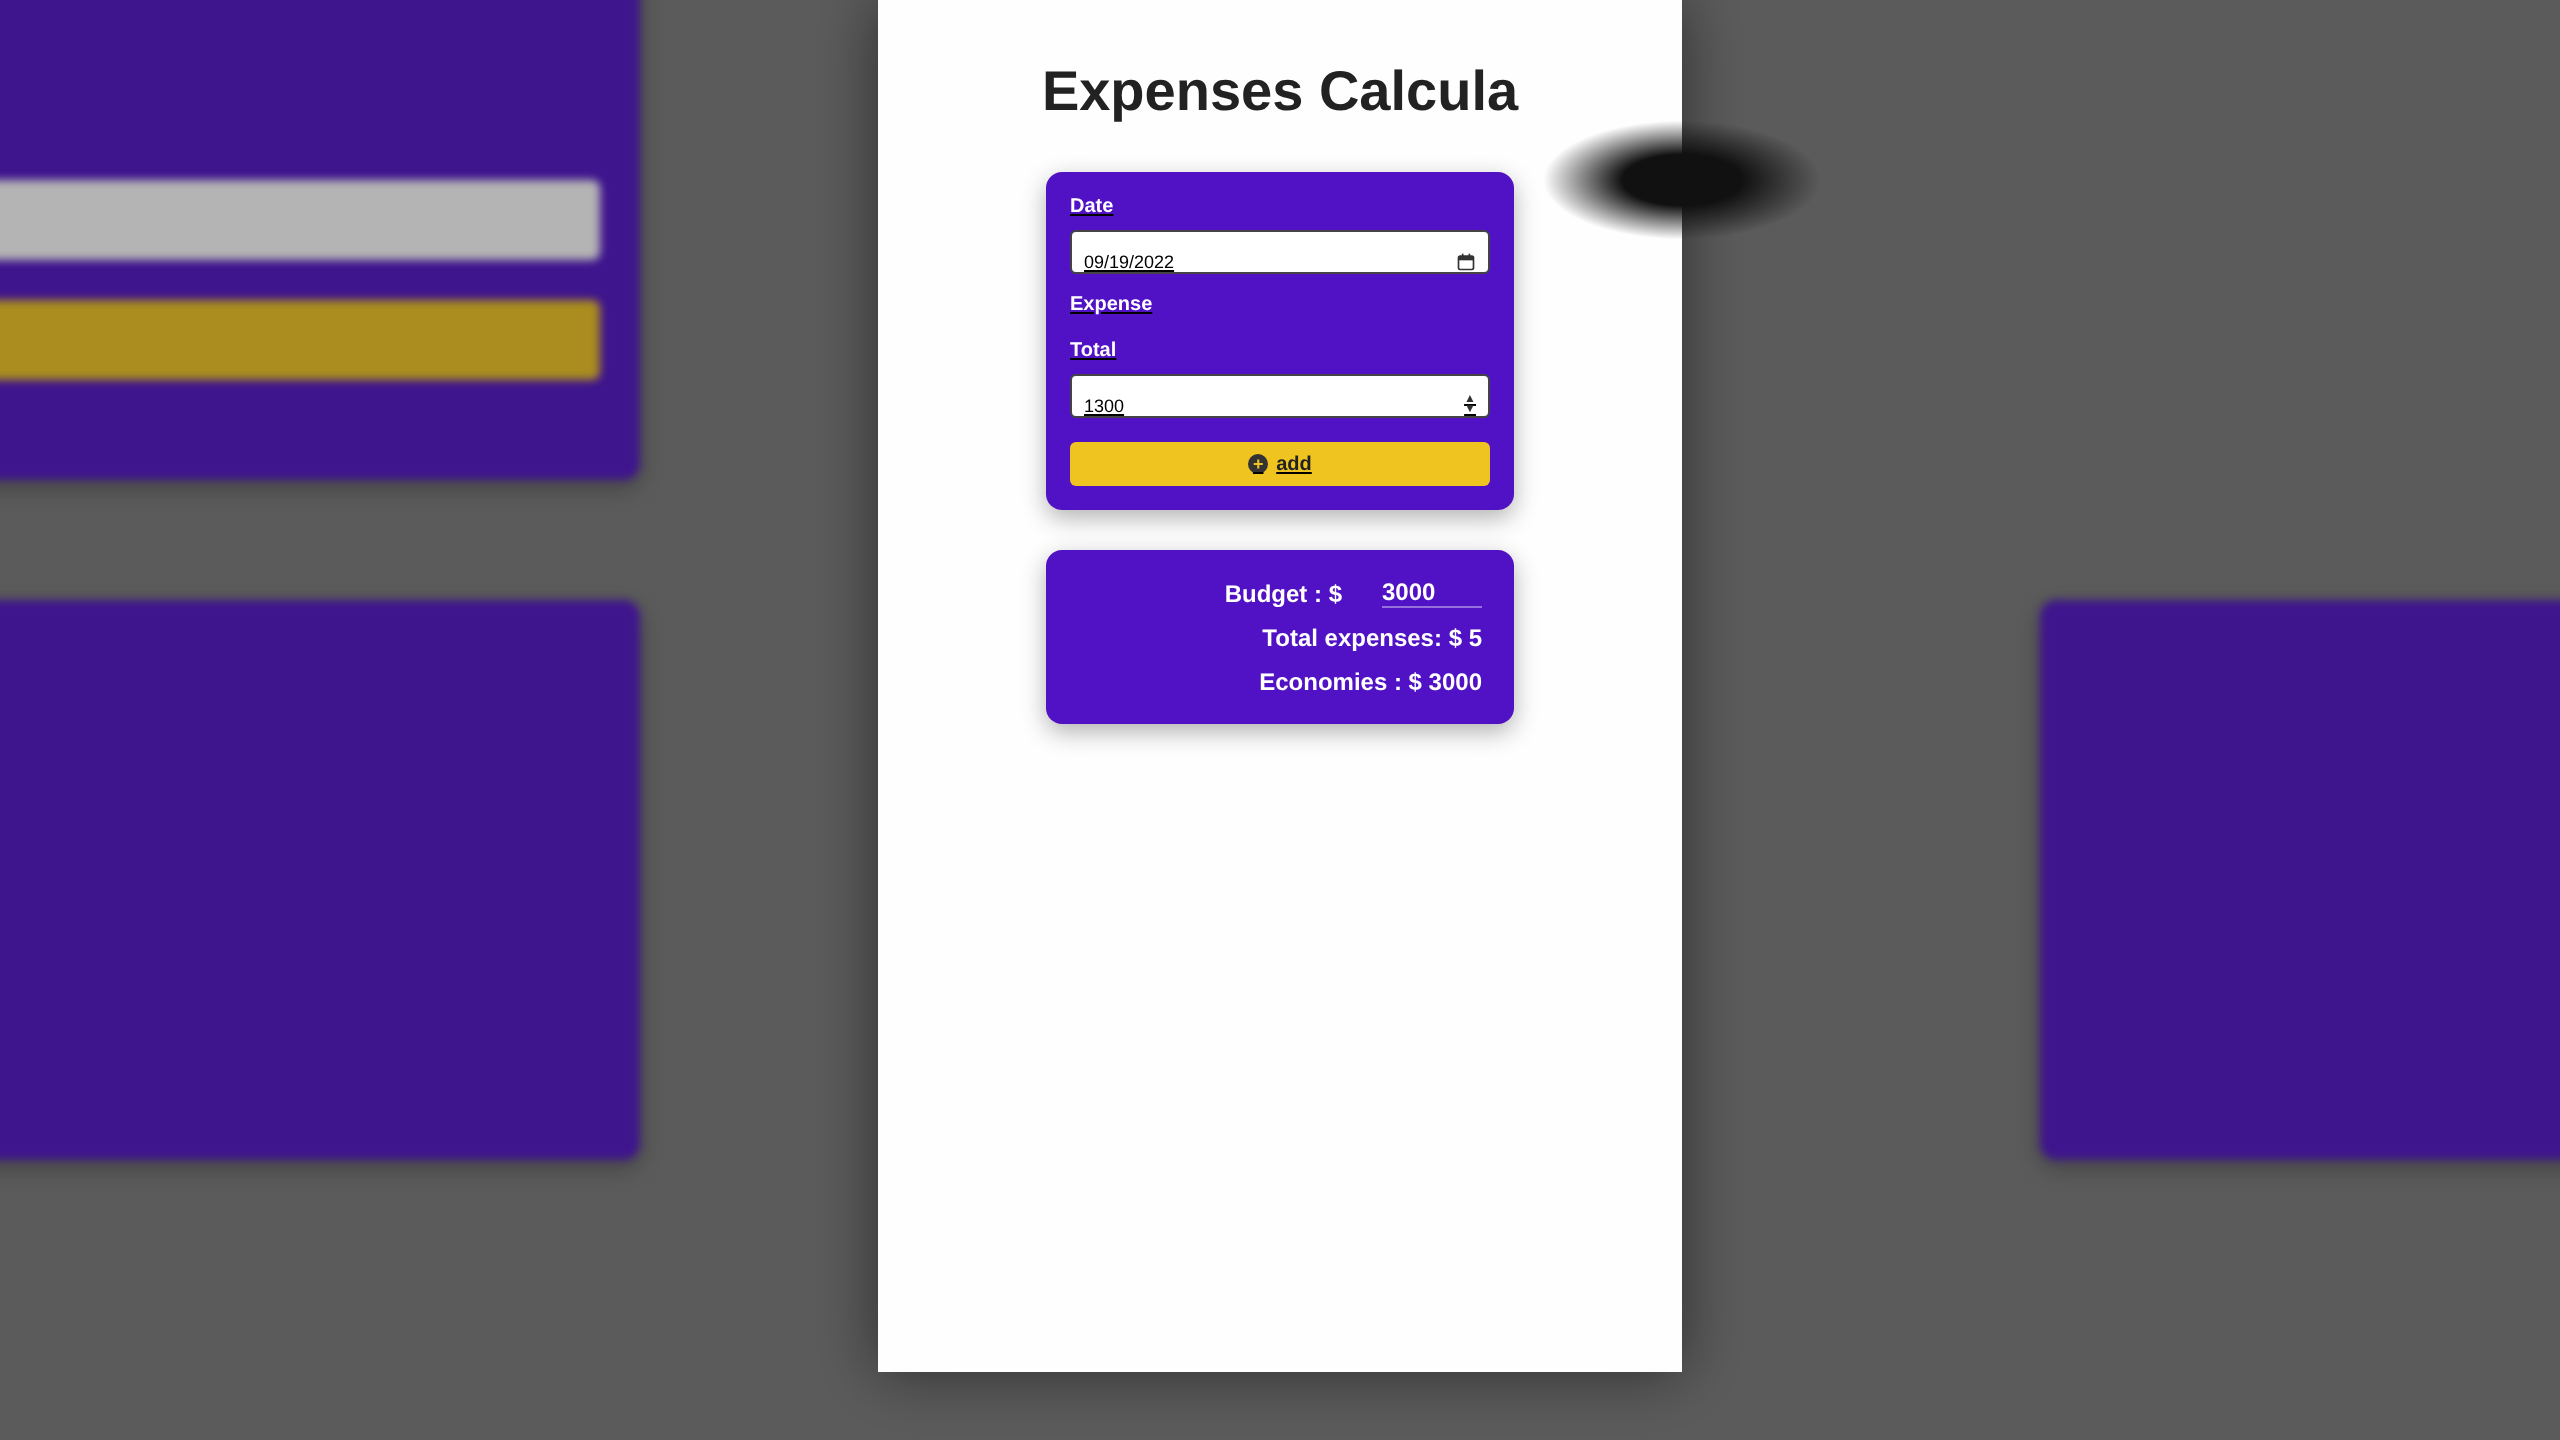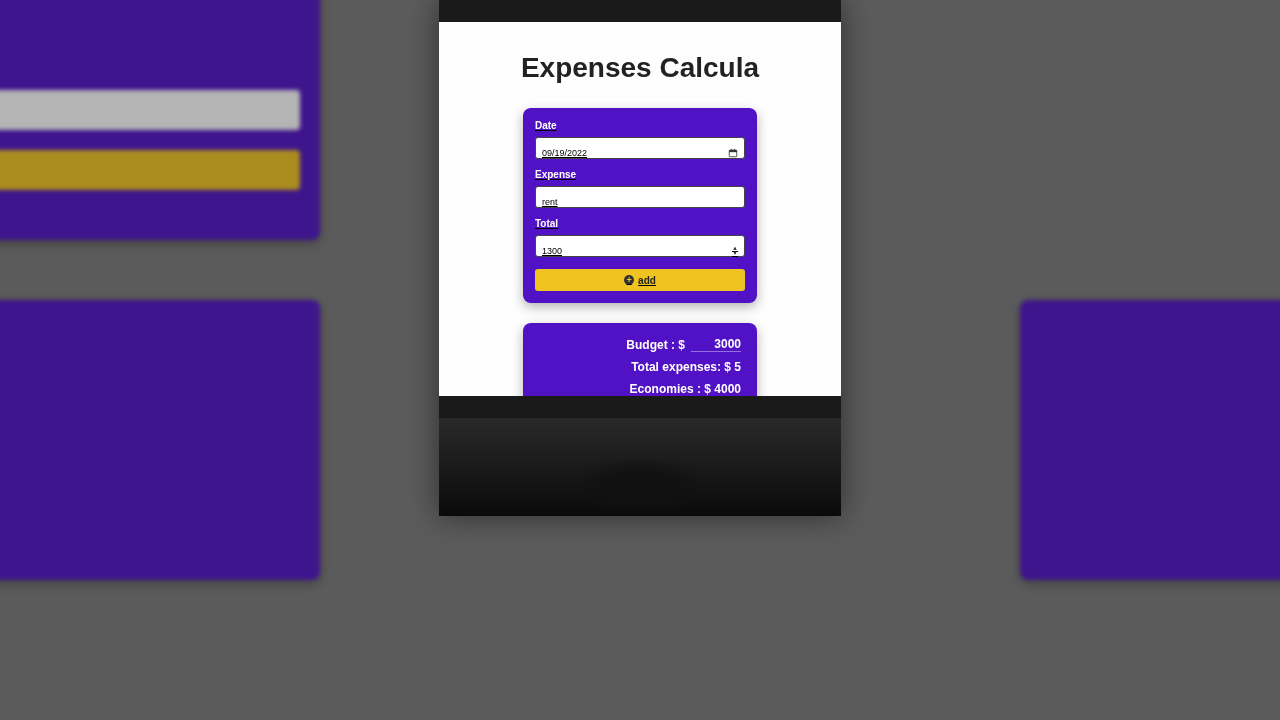--- a/index.html
+++ b/index.html
@@ -52,24 +52,23 @@
     .overlay-dim {
       position: absolute;
       inset: 0;
       background: rgba(0,0,0,0.25);
     }
     .phone-frame {
       position: absolute;
       left: 439px;
       top: 0;
       width: 402px;
-      height: 516px;
+      height: 686px;
       background: #0f766e;
       display: flex;
-      flex-direction: column;
       box-shadow: 0 0 30px rgba(0,0,0,0.5);
     }
     .monitor-bezel-top {
       height: 22px;
       background: #1a1a1a;
     }
     .app-area {
       flex: 1;
       background: #fefefe;
       display: flex;
@@ -175,32 +174,31 @@
       box-shadow: 0 4px 12px rgba(0,0,0,0.3);
       margin-top: 20px;
       color: #fff;
       font-size: 12px;
       font-weight: bold;
     }
     .summary-row {
       display: flex;
       justify-content: flex-end;
       align-items: center;
-      gap: 6px;
+      gap: 20px;
       margin-bottom: 8px;
     }
     .summary-row:last-child { margin-bottom: 0; }
     .budget-input {
       width: 50px;
       background: transparent;
       border: none;
       color: #fff;
       font-weight: bold;
       font-size: 12px;
-      text-align: right;
       border-bottom: 1px solid rgba(255,255,255,0.4);
       outline: none;
     }
     .monitor-bottom {
       height: 120px;
       background: linear-gradient(to bottom, #1a1a1a 0%, #1a1a1a 18%, #2a2a2a 18%, #0a0a0a 100%);
       position: relative;
     }
     .stand-shadow {
       position: absolute;
@@ -249,23 +247,20 @@
           <svg viewBox="0 0 24 24" width="10" height="10" fill="#333">
               <rect x="3" y="5" width="18" height="16" rx="2" fill="none" stroke="#333" stroke-width="2"></rect>
               <rect x="3" y="5" width="18" height="5" fill="#333"></rect>
               <line x1="8" y1="2" x2="8" y2="7" stroke="#333" stroke-width="2"></line>
               <line x1="16" y1="2" x2="16" y2="7" stroke="#333" stroke-width="2"></line>
             </svg>
         </span>
       </div>
 
       <label class="field-label">Expense</label>
-      <div class="field-input">
-        <input type="text" value="rent" style="">
-      </div>
 
       <label class="field-label">Total</label>
       <div class="field-input">
         <input type="text" value="1300" style="">
         <span class="input-icons">
           <span>▲</span>
             <span>▼</span>
         </span>
       </div>
 
@@ -277,21 +272,21 @@
 
     <div class="summary-card">
       <div class="summary-row">
         <span>Budget : $</span>
         <input class="budget-input" value="3000" style="">
       </div>
       <div class="summary-row">
         <span>Total expenses: $ 5</span>
       </div>
       <div class="summary-row">
-        <span>Economies : $ 4000</span>
+        <span>Economies : $ 3000</span>
       </div>
     </div>
 
   </div>
 
   <div class="monitor-bottom">
     <div class="stand-shadow"></div>
   </div>
 </div>
 

